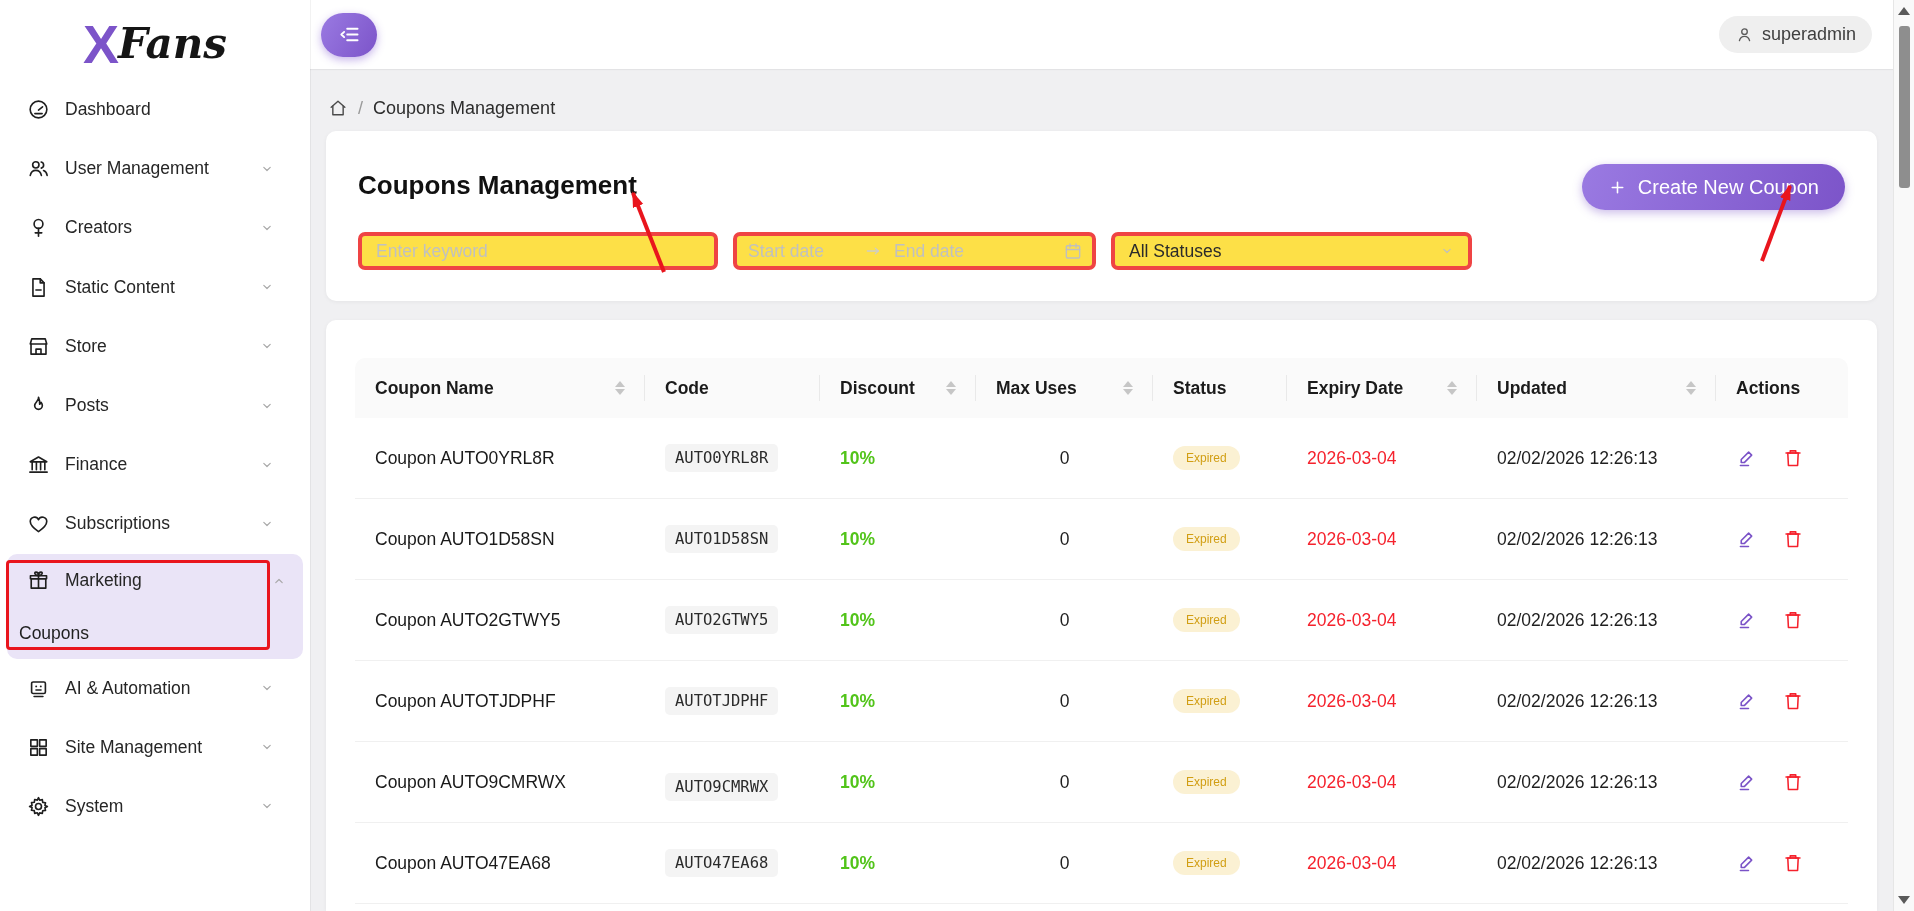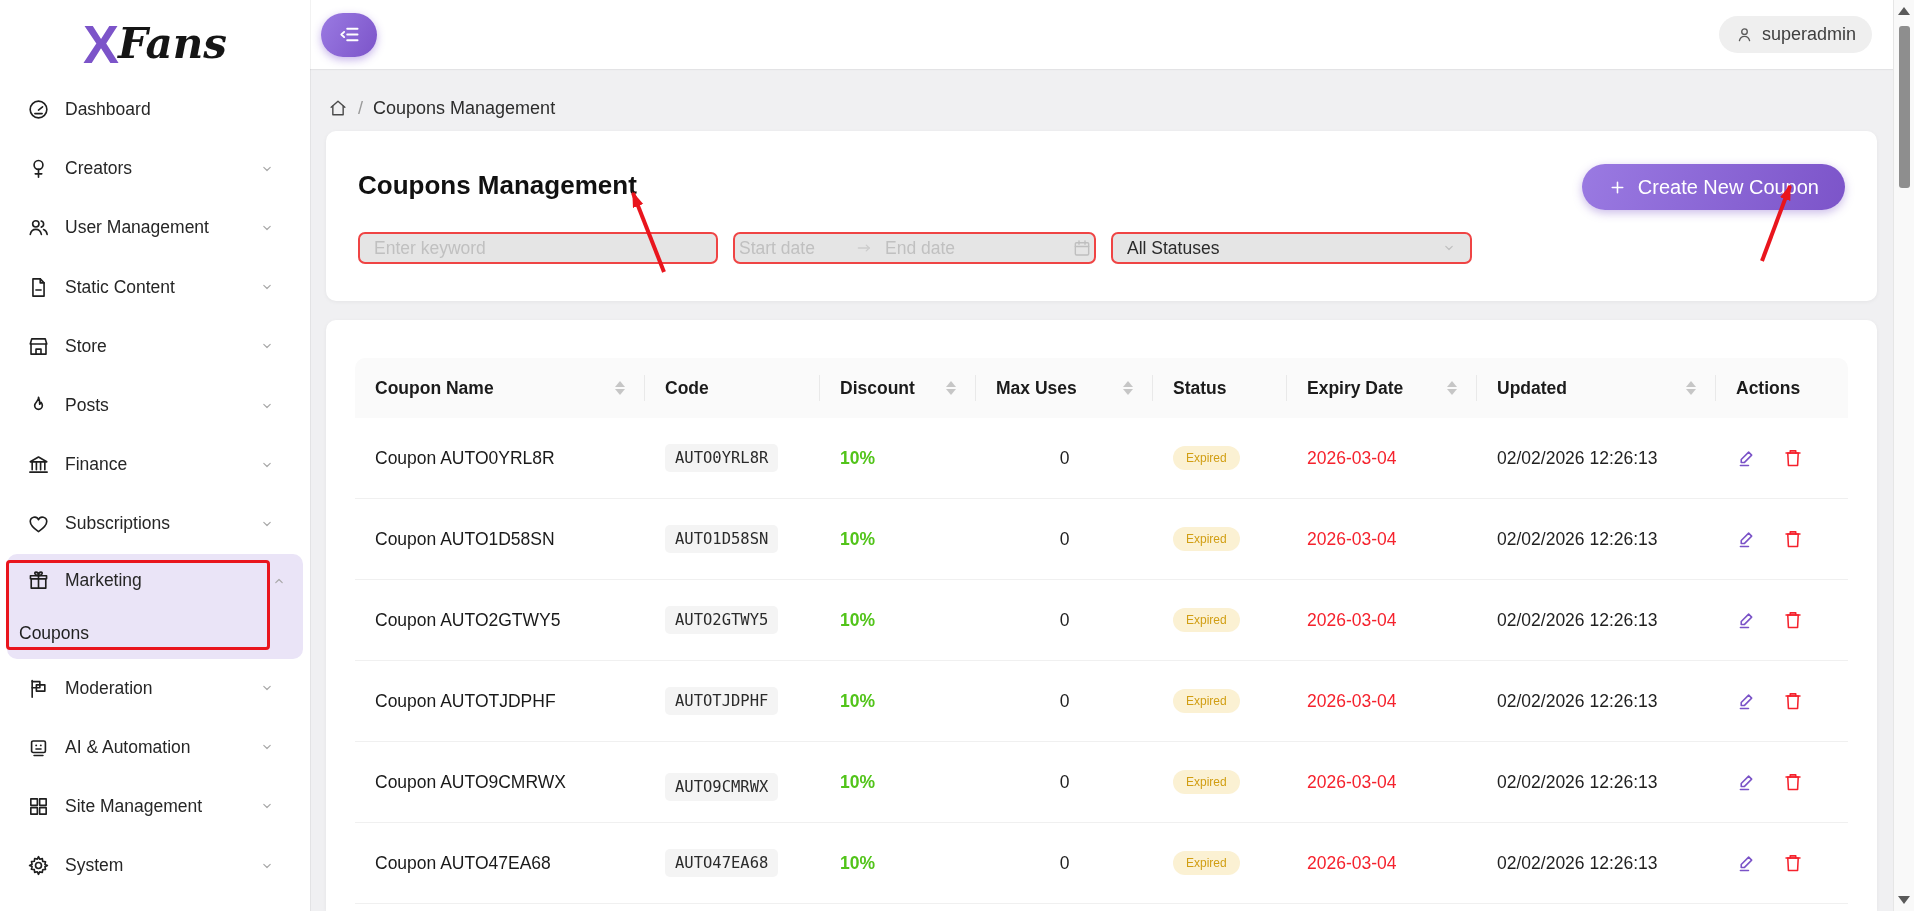--- a/index.html
+++ b/index.html
@@ -52,24 +52,24 @@
   .crumb-home { display:flex; color:#4a4a4a; cursor:pointer; }
   .crumb-home .svgi { width:20px; height:20px; }
   .crumb-sep { color:#9a9a9a; }
   .crumb-label { color:#2d2d2d; }
 
   .card { background:#fff; border-radius:10px; box-shadow:0 1px 4px rgba(0,0,0,.05); width:1551px; }
   .head-card { position:relative; height:170px; }
   .page-title { position:absolute; left:32px; top:38px; margin:0; font-size:26px;
                 font-weight:700; color:#111; line-height:32px; }
   .filters { position:absolute; left:32px; top:101px; display:flex; gap:15px; }
-  .ctl { height:32px; border:2px solid #ef4444; border-radius:7px; background:#e5e5e5; }
+  .ctl { height:38px; border:4px solid #ef4444; border-radius:7px; background:#fde047; }
   .kw { width:360px; padding:0 14px; font-size:17.5px; color:#333; font-family:inherit; outline:none; }
   .kw::placeholder, .range input::placeholder { color:#c0c0c0; }
-  .range { width:363px; display:flex; align-items:center; padding:0 2px; }
+  .range { width:363px; display:flex; align-items:center; padding:0 9px; }
   .range input { border:none; outline:none; font-size:17.5px; color:#333; font-family:inherit; background:transparent; }
   .range .in-start { width:118px; }
   .range .in-end { width:105px; margin-left:10px; }
   .range .swap { color:#cccccc; display:flex; }
   .range .swap .svgi { width:18px; height:18px; }
   .range .cal { margin-left:auto; color:#bfbfbf; display:flex; }
   .range .cal .svgi { width:20px; height:20px; }
   .select { width:361px; display:flex; align-items:center; justify-content:space-between;
             padding:0 14px; font-size:17.5px; color:#2b2b2b; cursor:pointer; }
   .select .svgi { width:14px; height:14px; color:#bfbfbf; stroke-width:2; }
@@ -142,42 +142,42 @@
               <circle cx="12" cy="12" r="8.7"></circle>
               <path d="M12 12.6l4.2-3.4"></path>
               <path d="M8.2 16.3h7.6"></path>
             </svg>
           </span>
           <span class="side-label">Dashboard</span>
         </div>
         <div class="side-item">
           <span class="side-icon">
             <svg class="svgi" viewBox="0 0 24 24">
-              <circle cx="12" cy="8.3" r="4.6"></circle>
-              <path d="M12 12.9V21"></path>
-              <path d="M8.6 17.6h6.8"></path>
-            </svg>
-          </span>
-          <span class="side-label">Creators</span>
-          <span class="side-chev down">
-            <svg class="svgi" viewBox="0 0 24 24">
-              <path d="M6.5 9.2l5.5 5.4 5.5-5.4"></path>
-            </svg>
-          </span>
-        </div>
-        <div class="side-item">
-          <span class="side-icon">
-            <svg class="svgi" viewBox="0 0 24 24">
               <circle cx="9.2" cy="8.2" r="3.3"></circle>
               <path d="M3.4 19.2c.7-3.5 3-5.3 5.8-5.3s5.1 1.8 5.8 5.3"></path>
               <path d="M14.8 5.2a3.3 3.3 0 0 1 .1 6.4"></path>
               <path d="M17.3 14.2c2.1.8 3.3 2.5 3.7 5"></path>
             </svg>
           </span>
           <span class="side-label">User Management</span>
+          <span class="side-chev down">
+            <svg class="svgi" viewBox="0 0 24 24">
+              <path d="M6.5 9.2l5.5 5.4 5.5-5.4"></path>
+            </svg>
+          </span>
+        </div>
+        <div class="side-item">
+          <span class="side-icon">
+            <svg class="svgi" viewBox="0 0 24 24">
+              <circle cx="12" cy="8.3" r="4.6"></circle>
+              <path d="M12 12.9V21"></path>
+              <path d="M8.6 17.6h6.8"></path>
+            </svg>
+          </span>
+          <span class="side-label">Creators</span>
           <span class="side-chev down">
             <svg class="svgi" viewBox="0 0 24 24">
               <path d="M6.5 9.2l5.5 5.4 5.5-5.4"></path>
             </svg>
           </span>
         </div>
         <div class="side-item">
           <span class="side-icon">
             <svg class="svgi" viewBox="0 0 24 24">
               <path d="M6.2 3h7.6l4 4.2V21H6.2z"></path>
@@ -261,35 +261,20 @@
             <span class="side-label">Marketing</span>
             <span class="side-chev up">
               <svg class="svgi" viewBox="0 0 24 24">
                 <path d="M6.5 9.2l5.5 5.4 5.5-5.4"></path>
               </svg>
             </span>
           </div>
           <div class="side-sub">
             <span>Coupons</span>
           </div>
-        </div>
-        <div class="side-item">
-          <span class="side-icon">
-            <svg class="svgi" viewBox="0 0 24 24">
-              <path d="M5.4 3.6V21"></path>
-              <path d="M5.4 4.8h8v6.4h-8"></path>
-              <path d="M9.8 8.2h8.8v6.6H9.8z"></path>
-            </svg>
-          </span>
-          <span class="side-label">Moderation</span>
-          <span class="side-chev down">
-            <svg class="svgi" viewBox="0 0 24 24">
-              <path d="M6.5 9.2l5.5 5.4 5.5-5.4"></path>
-            </svg>
-          </span>
         </div>
         <div class="side-item">
           <span class="side-icon">
             <svg class="svgi" viewBox="0 0 24 24">
               <rect x="4.8" y="5.2" width="14.4" height="12" rx="1.6"></rect>
               <circle cx="9.6" cy="9.8" r="1" fill="currentColor" stroke="none"></circle>
               <circle cx="14.4" cy="9.8" r="1" fill="currentColor" stroke="none"></circle>
               <path d="M9.4 13.6h5.2"></path>
               <path d="M7.4 20.4h9.2"></path>
             </svg>

